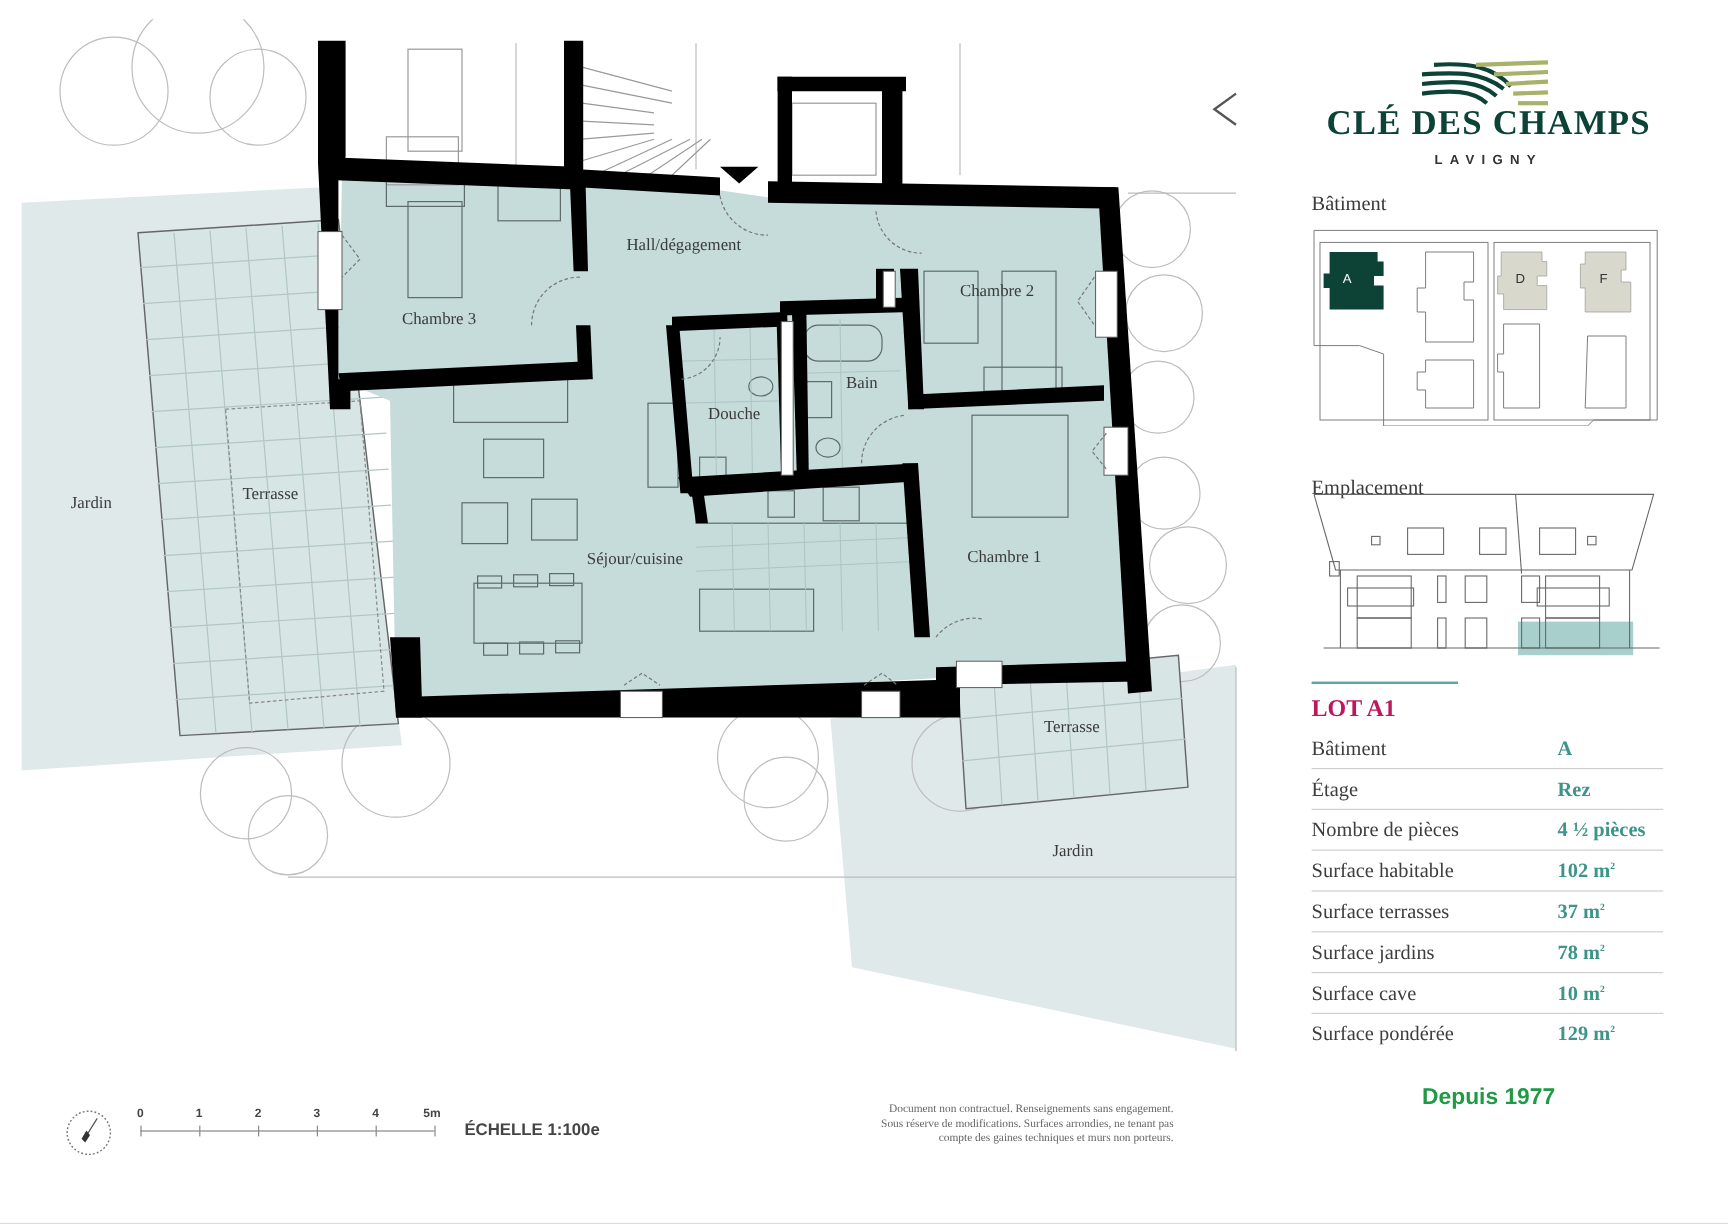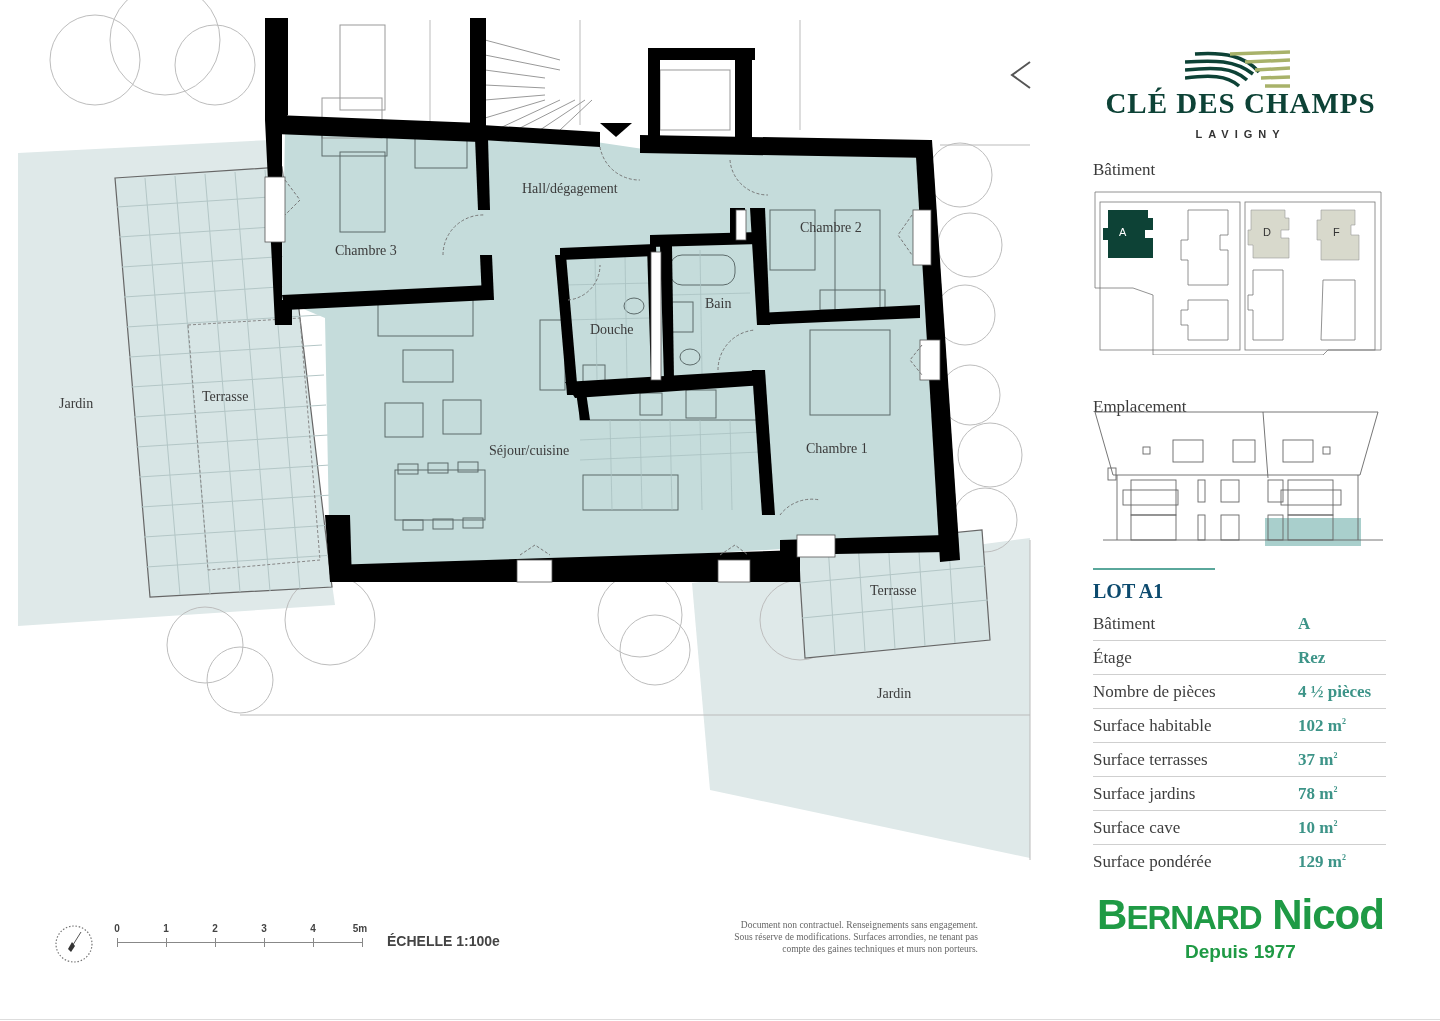--- a/index.html
+++ b/index.html
@@ -1,44 +1,44 @@
 <!DOCTYPE html>
 <html><head>
 <meta charset="utf-8">
 <style>
   * { box-sizing: border-box; margin: 0; padding: 0; }
   html, body { width: 1440px; height: 1021px; background: #ffffff; overflow: hidden; }
   body { position: relative; font-family: "DejaVu Serif", "Liberation Serif", serif; color: #3a3a3a; }
 
-  .plan { position: absolute; left: 0; top: 0; width: 1060px; height: 853px; }
+  .plan { position: absolute; left: 0; top: 16px; width: 1060px; height: 853px; }
   .plan svg { position: absolute; left: 0; top: 0; }
   .room-label { position: absolute; font-family: "Liberation Serif", serif; font-size: 14px; color: #3b3b3b; white-space: nowrap; }
 
   .sidebar { position: absolute; left: 1093px; top: 40px; width: 295px; }
   .logo-mark { position: absolute; left: 92px; top: 10px; }
   .brand-title { position: absolute; left: 0; top: 47px; width: 295px; text-align: center; font-family: "Liberation Serif", serif; font-weight: bold; font-size: 29px; color: #0d4236; letter-spacing: 1px; }
   .brand-sub { position: absolute; left: 0; top: 88px; width: 295px; text-align: center; font-family: "Liberation Sans", sans-serif; font-size: 11px; font-weight: bold; letter-spacing: 6px; color: #333; }
 
   .section-title { position: absolute; font-family: "Liberation Serif", serif; font-size: 17px; color: #3a3a3a; }
   .site-plan { position: absolute; left: 0; top: 150px; }
   .elevation { position: absolute; left: 0; top: 370px; }
 
   .lot-divider { position: absolute; left: 0; top: 528px; width: 122px; height: 2px; background: #5aa79b; }
-  .lot-title { position: absolute; left: 0; top: 540px; font-family: "Liberation Serif", serif; font-weight: bold; font-size: 20px; color: #0c4a6e; }
+  .lot-title { position: absolute; left: 0; top: 540px; font-family: "Liberation Serif", serif; font-weight: bold; font-size: 20px; color: #be185d; }
   .spec-table { position: absolute; left: 0; top: 567px; width: 293px; }
   .spec-row { position: relative; height: 34px; border-bottom: 1.5px solid #cfcfcf; }
   .spec-row:last-child { border-bottom: none; }
   .spec-label { position: absolute; left: 0; top: 7px; font-family: "Liberation Serif", serif; font-size: 17px; color: #3d3d3d; }
   .spec-value { position: absolute; left: 205px; top: 7px; font-family: "Liberation Serif", serif; font-weight: bold; font-size: 17px; color: #3d9488; }
   .spec-value sup { font-size: 8px; vertical-align: super; }
 
   .bn-logo { position: absolute; left: 0; top: 852px; width: 295px; text-align: center; font-family: "Liberation Sans", sans-serif; font-weight: bold; color: #1f9a45; }
   .bn-name { font-size: 42px; letter-spacing: -1px; line-height: 46px; }
   .bn-name .small { font-size: 33px; }
-  .bn-since { font-family: "Liberation Sans", sans-serif; font-size: 19px; font-weight: bold; margin-top: 0px; }
+  .bn-since { font-family: "Liberation Sans", sans-serif; font-size: 19px; font-weight: bold; margin-top: 12px; }
 
   .scale { position: absolute; left: 50px; top: 920px; }
   .scale-num { position: absolute; top: 3px; font-family: "Liberation Sans", sans-serif; font-size: 10px; font-weight: bold; color: #444; transform: translateX(-50%); }
   .scale-text { position: absolute; left: 337px; top: 13px; font-family: "Liberation Sans", sans-serif; font-size: 14px; font-weight: bold; color: #444; white-space: nowrap; }
 
   .disclaimer { position: absolute; left: 678px; top: 919px; width: 300px; font-family: "Liberation Serif", serif; font-size: 9.5px; line-height: 12px; color: #666; text-align: right; }
   .disclaimer div { white-space: nowrap; }
 
   .bottom-rule { position: absolute; left: 0; top: 1019px; width: 1440px; height: 1px; background: #ddd; }
 </style>
@@ -373,18 +373,17 @@
       <span class="spec-label">Surface cave</span>
       <span class="spec-value"><span>10 m</span><sup>2</sup></span>
     </div>
     <div class="spec-row">
       <span class="spec-label">Surface  pondérée</span>
       <span class="spec-value"><span>129 m</span><sup>2</sup></span>
     </div>
   </div>
 
   <div class="bn-logo">
-    <div class="bn-name"><span>B</span><span class="small">ERNARD</span><span> Nicod</span></div>
     <div class="bn-since">Depuis 1977</div>
   </div>
 </div>
 
 <div class="bottom-rule"></div>
 
 </body></html>

